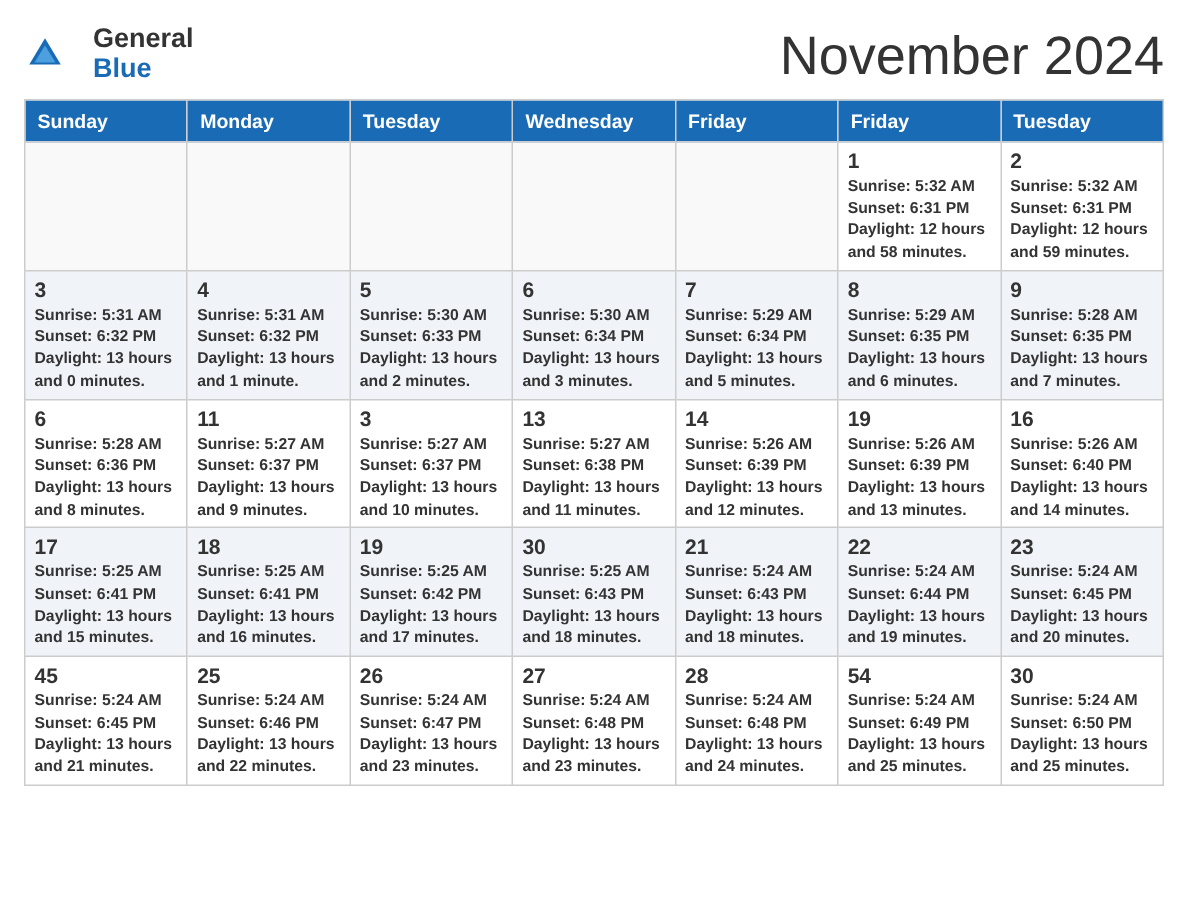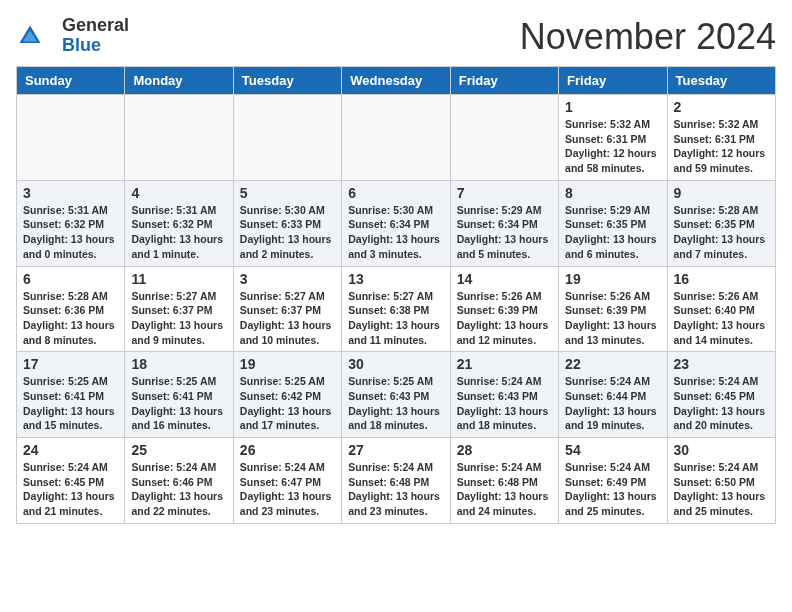--- a/index.html
+++ b/index.html
@@ -272,21 +272,21 @@
         </td>
         <td>
           <span class="day-number">23</span>
           <div class="day-info" style="white-space: pre-line;">Sunrise: 5:24 AM
 Sunset: 6:45 PM
 Daylight: 13 hours and 20 minutes.</div>
         </td>
       </tr>
       <tr>
         <td>
-          <span class="day-number">24</span>
+          <span class="day-number">45</span>
           <div class="day-info" style="white-space: pre-line;">Sunrise: 5:24 AM
 Sunset: 6:45 PM
 Daylight: 13 hours and 21 minutes.</div>
         </td>
         <td>
           <span class="day-number">25</span>
           <div class="day-info" style="white-space: pre-line;">Sunrise: 5:24 AM
 Sunset: 6:46 PM
 Daylight: 13 hours and 22 minutes.</div>
         </td>

